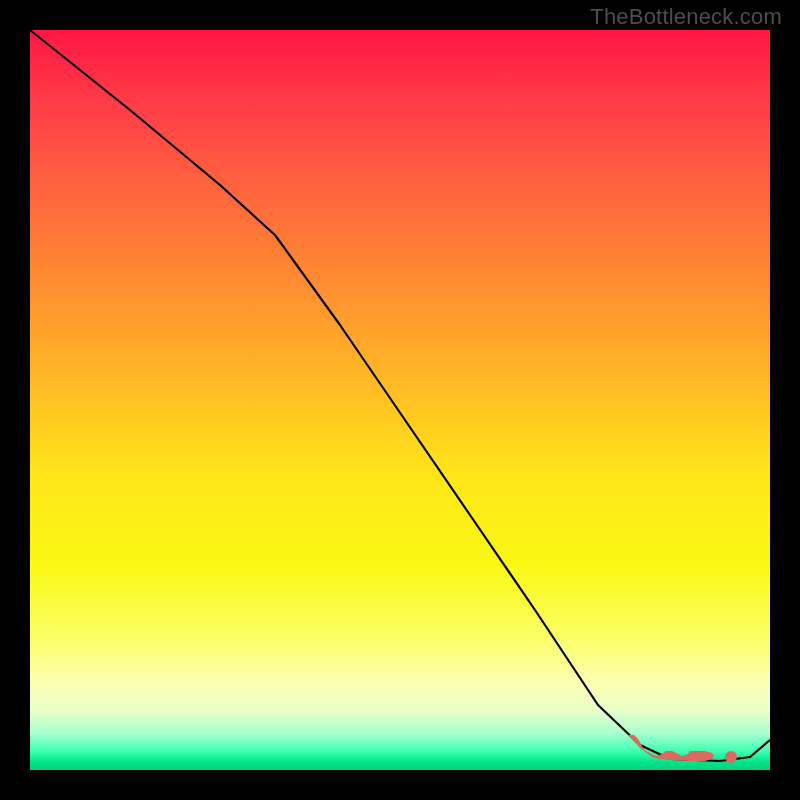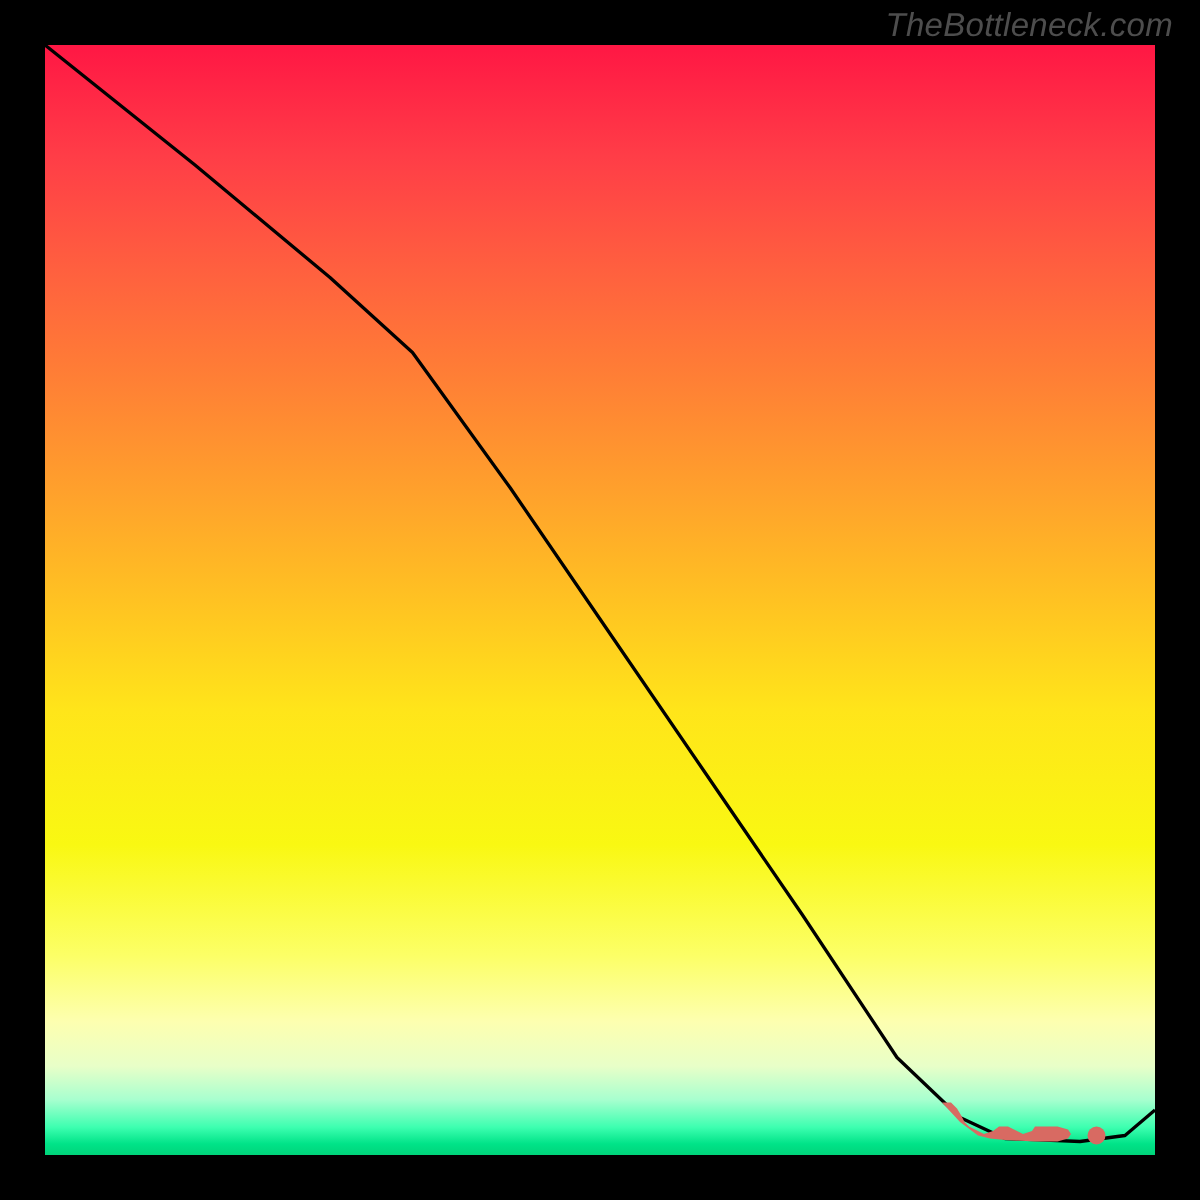--- a/index.html
+++ b/index.html
@@ -20,21 +20,20 @@
   .watermark {
     position: absolute;
     top: 4px;
     right: 18px;
     color: #4d4d4d;
     font-size: 22px;
     font-weight: 400;
     letter-spacing: 0.2px;
     pointer-events: none;
     z-index: 5;
-    font-style: italic;
   }
   .plot-area {
     position: absolute;
     left: 30px;
     top: 30px;
     width: 740px;
     height: 740px;
     background: linear-gradient(
       to bottom,
       #ff1744 0%,

